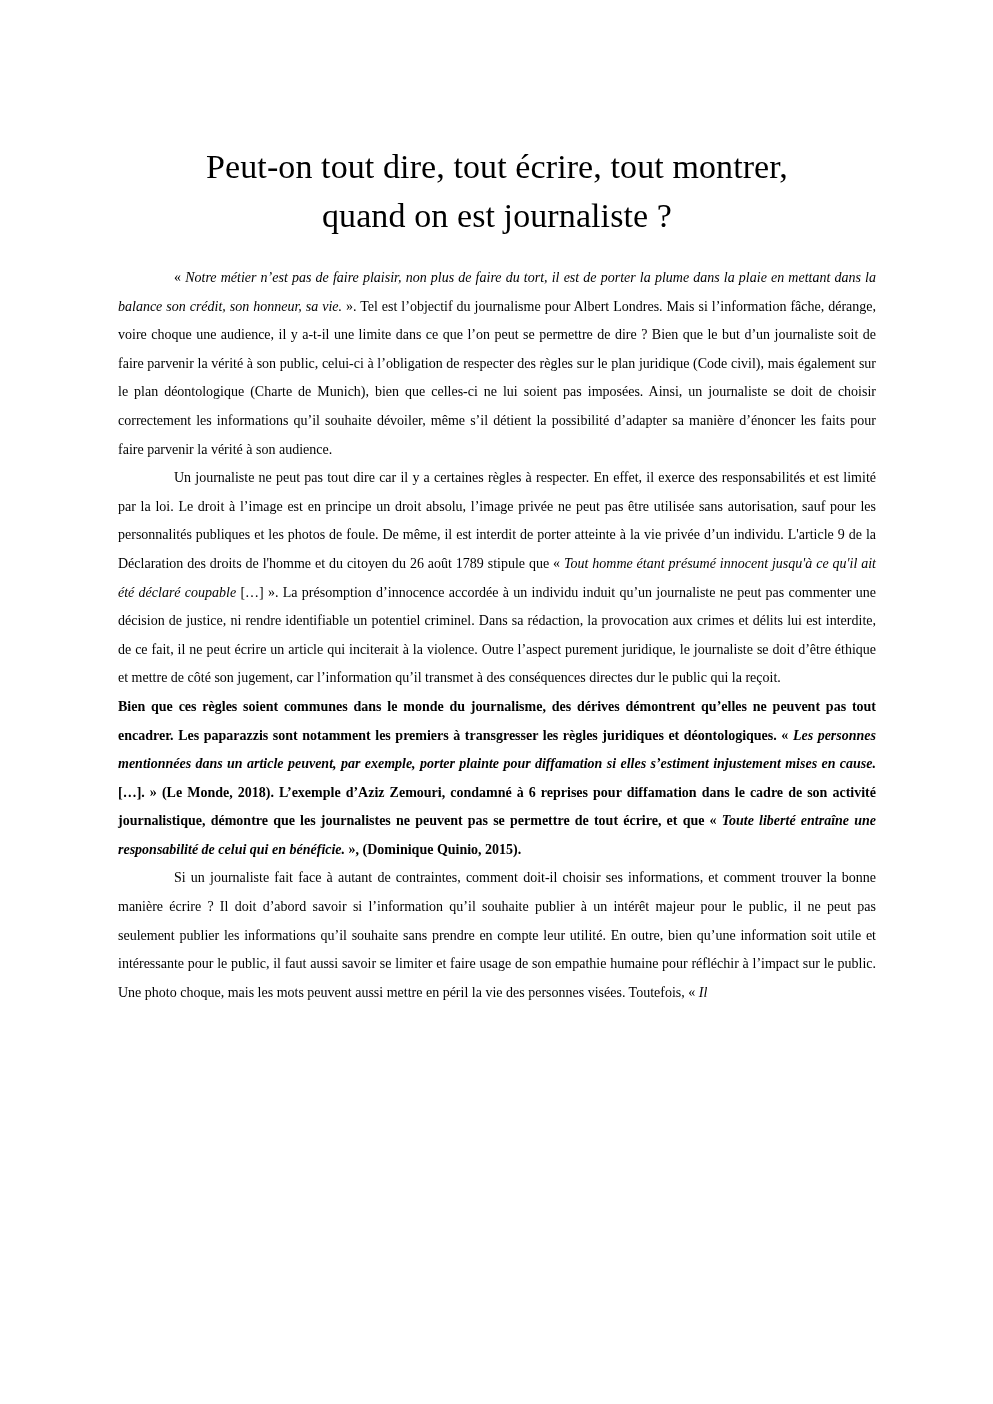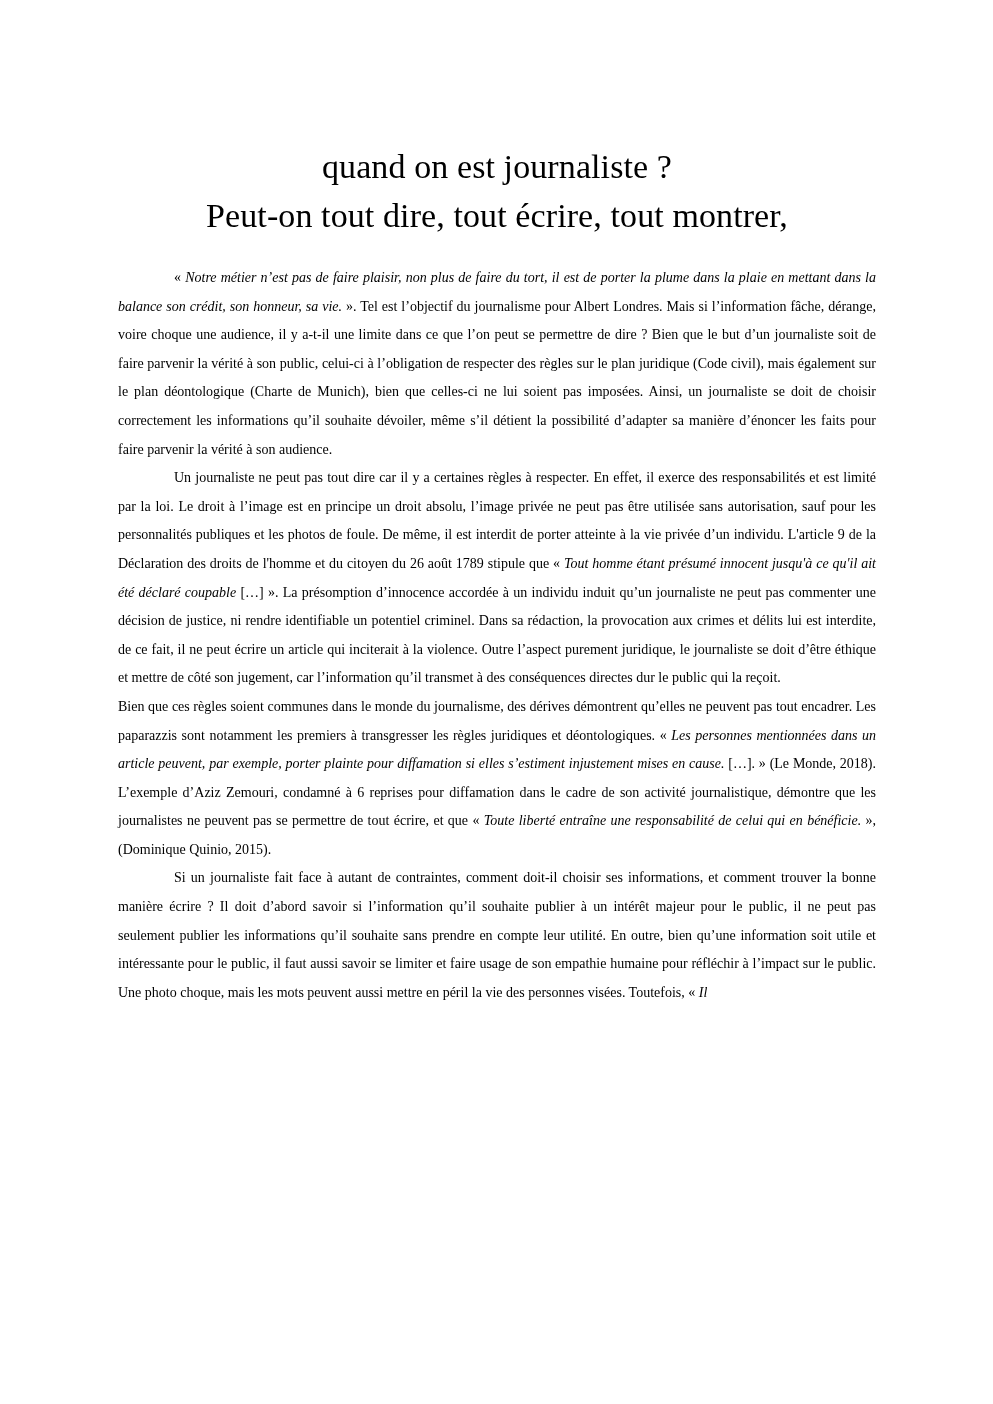--- a/index.html
+++ b/index.html
@@ -63,20 +63,21 @@
     hyphens: none;
     -webkit-hyphens: none;
   }
   p.para + p.para {
   }
   p.para.indented {
     text-indent: 56px;
   }
   p.para.flush {
     text-indent: 0;
+    font-weight: bold;
   }
   
   p.para::after {
     content: "";
     display: inline-block;
     width: 100%;
   }
   p.para.no-stretch::after {
     content: none;
   }
@@ -85,22 +86,22 @@
     font-style: italic;
   }
 </style>
 </head>
 <body>
 
 <div class="page">
   <div class="content">
 
     <h1 class="doc-title">
+      <span class="title-line">Peut-on tout dire, tout écrire, tout montrer,</span>
       <span class="title-line">quand on est journaliste ?</span>
-      <span class="title-line">Peut-on tout dire, tout écrire, tout montrer,</span>
     </h1>
 
     <div class="body-text">
         <p class="para indented no-stretch"><span>« </span><span class="it">Notre métier n’est pas de faire plaisir, non plus de faire du tort, il est de porter la plume dans la plaie en mettant dans la balance son crédit, son honneur, sa vie</span><span class="it">.</span><span> ». Tel est l’objectif du journalisme pour Albert Londres. Mais si l’information fâche, dérange, voire choque une audience, il y a-t-il une limite dans ce que l’on peut se permettre de dire ? Bien que le but d’un journaliste soit de faire parvenir la vérité à son public, celui-ci à l’obligation de respecter des règles sur le plan juridique (Code civil), mais également sur le plan déontologique (Charte de Munich), bien que celles-ci ne lui soient pas imposées. Ainsi, un journaliste se doit de choisir correctement les informations qu’il souhaite dévoiler, même s’il détient la possibilité d’adapter sa manière d’énoncer les faits pour faire parvenir la vérité à son audience.</span></p>
         <p class="para indented no-stretch"><span>Un journaliste ne peut pas tout dire car il y a certaines règles à respecter. En effet, il exerce des responsabilités et est limité par la loi. Le droit à l’image est en principe un droit absolu, l’image privée ne peut pas être utilisée sans autorisation, sauf pour les personnalités publiques et les photos de foule. De même, il est interdit de porter atteinte à la vie privée d’un individu. L'article 9 de la Déclaration des droits de l'homme et du citoyen du 26 août 1789 stipule que « </span><span class="it">Tout homme étant présumé innocent jusqu'à ce qu'il ait été déclaré coupable</span><span> […] ». La présomption d’innocence accordée à un individu induit qu’un journaliste ne peut pas commenter une décision de justice, ni rendre identifiable un potentiel criminel. Dans sa rédaction, la provocation aux crimes et délits lui est interdite, de ce fait, il ne peut écrire un article qui inciterait à la violence. Outre l’aspect purement juridique, le journaliste se doit d’être éthique et mettre de côté son jugement, car l’information qu’il transmet à des conséquences directes dur le public qui la reçoit.</span></p>
         <p class="para flush no-stretch"><span>Bien que ces règles soient communes dans le monde du journalisme, des dérives démontrent qu’elles ne peuvent pas tout encadrer. Les paparazzis sont notamment les premiers à transgresser les règles juridiques et déontologiques. « </span><span class="it">Les personnes mentionnées dans un article peuvent, par exemple, porter plainte pour diffamation si elles s’estiment injustement mises en cause.</span><span> […]. » (Le Monde, 2018). L’exemple d’Aziz Zemouri, condamné à 6 reprises pour diffamation dans le cadre de son activité journalistique, démontre que les journalistes ne peuvent pas se permettre de tout écrire, et que « </span><span class="it">Toute liberté entraîne une responsabilité de celui qui en bénéficie.</span><span> », (Dominique Quinio, 2015).</span></p>
         <p class="para indented no-stretch"><span>Si un journaliste fait face à autant de contraintes, comment doit-il choisir ses informations, et comment trouver la bonne manière écrire ? Il doit d’abord savoir si l’information qu’il souhaite publier à un intérêt majeur pour le public, il ne peut pas seulement publier les informations qu’il souhaite sans prendre en compte leur utilité. En outre, bien qu’une information soit utile et intéressante pour le public, il faut aussi savoir se limiter et faire usage de son empathie humaine pour réfléchir à l’impact sur le public. Une photo choque, mais les mots peuvent aussi mettre en péril la vie des personnes visées. Toutefois, « </span><span class="it">Il</span></p>
       </div>
 
   </div>

